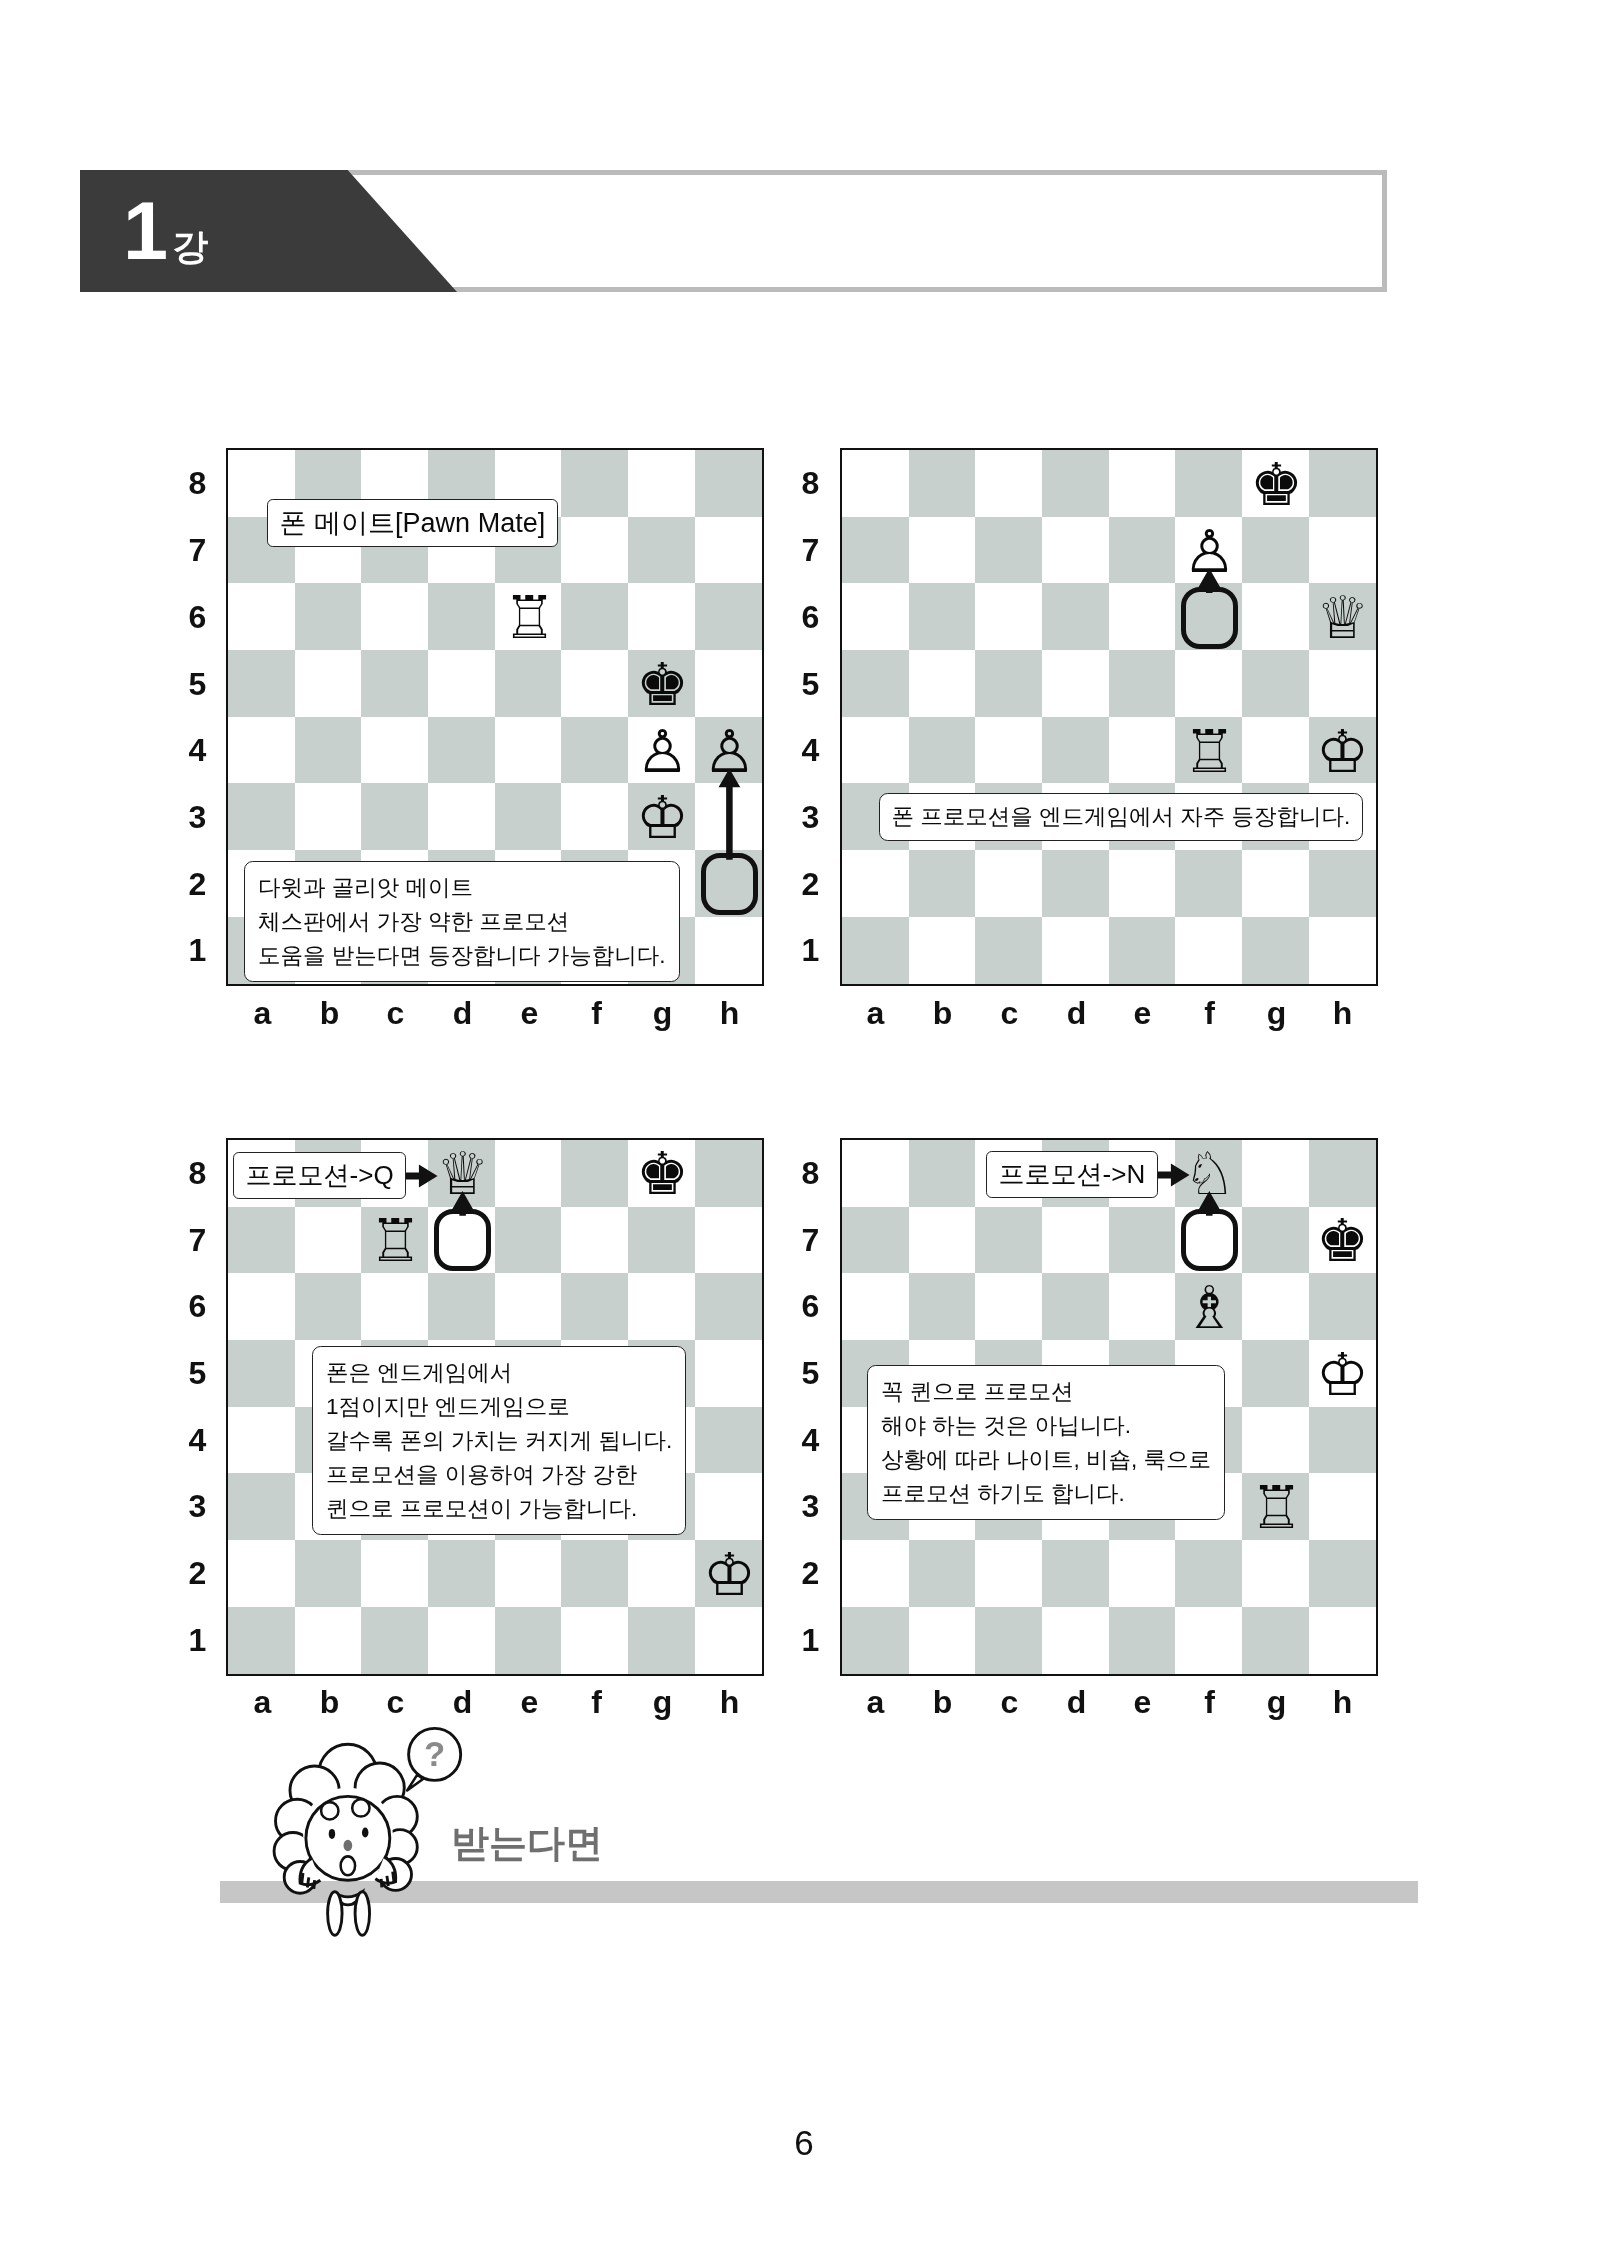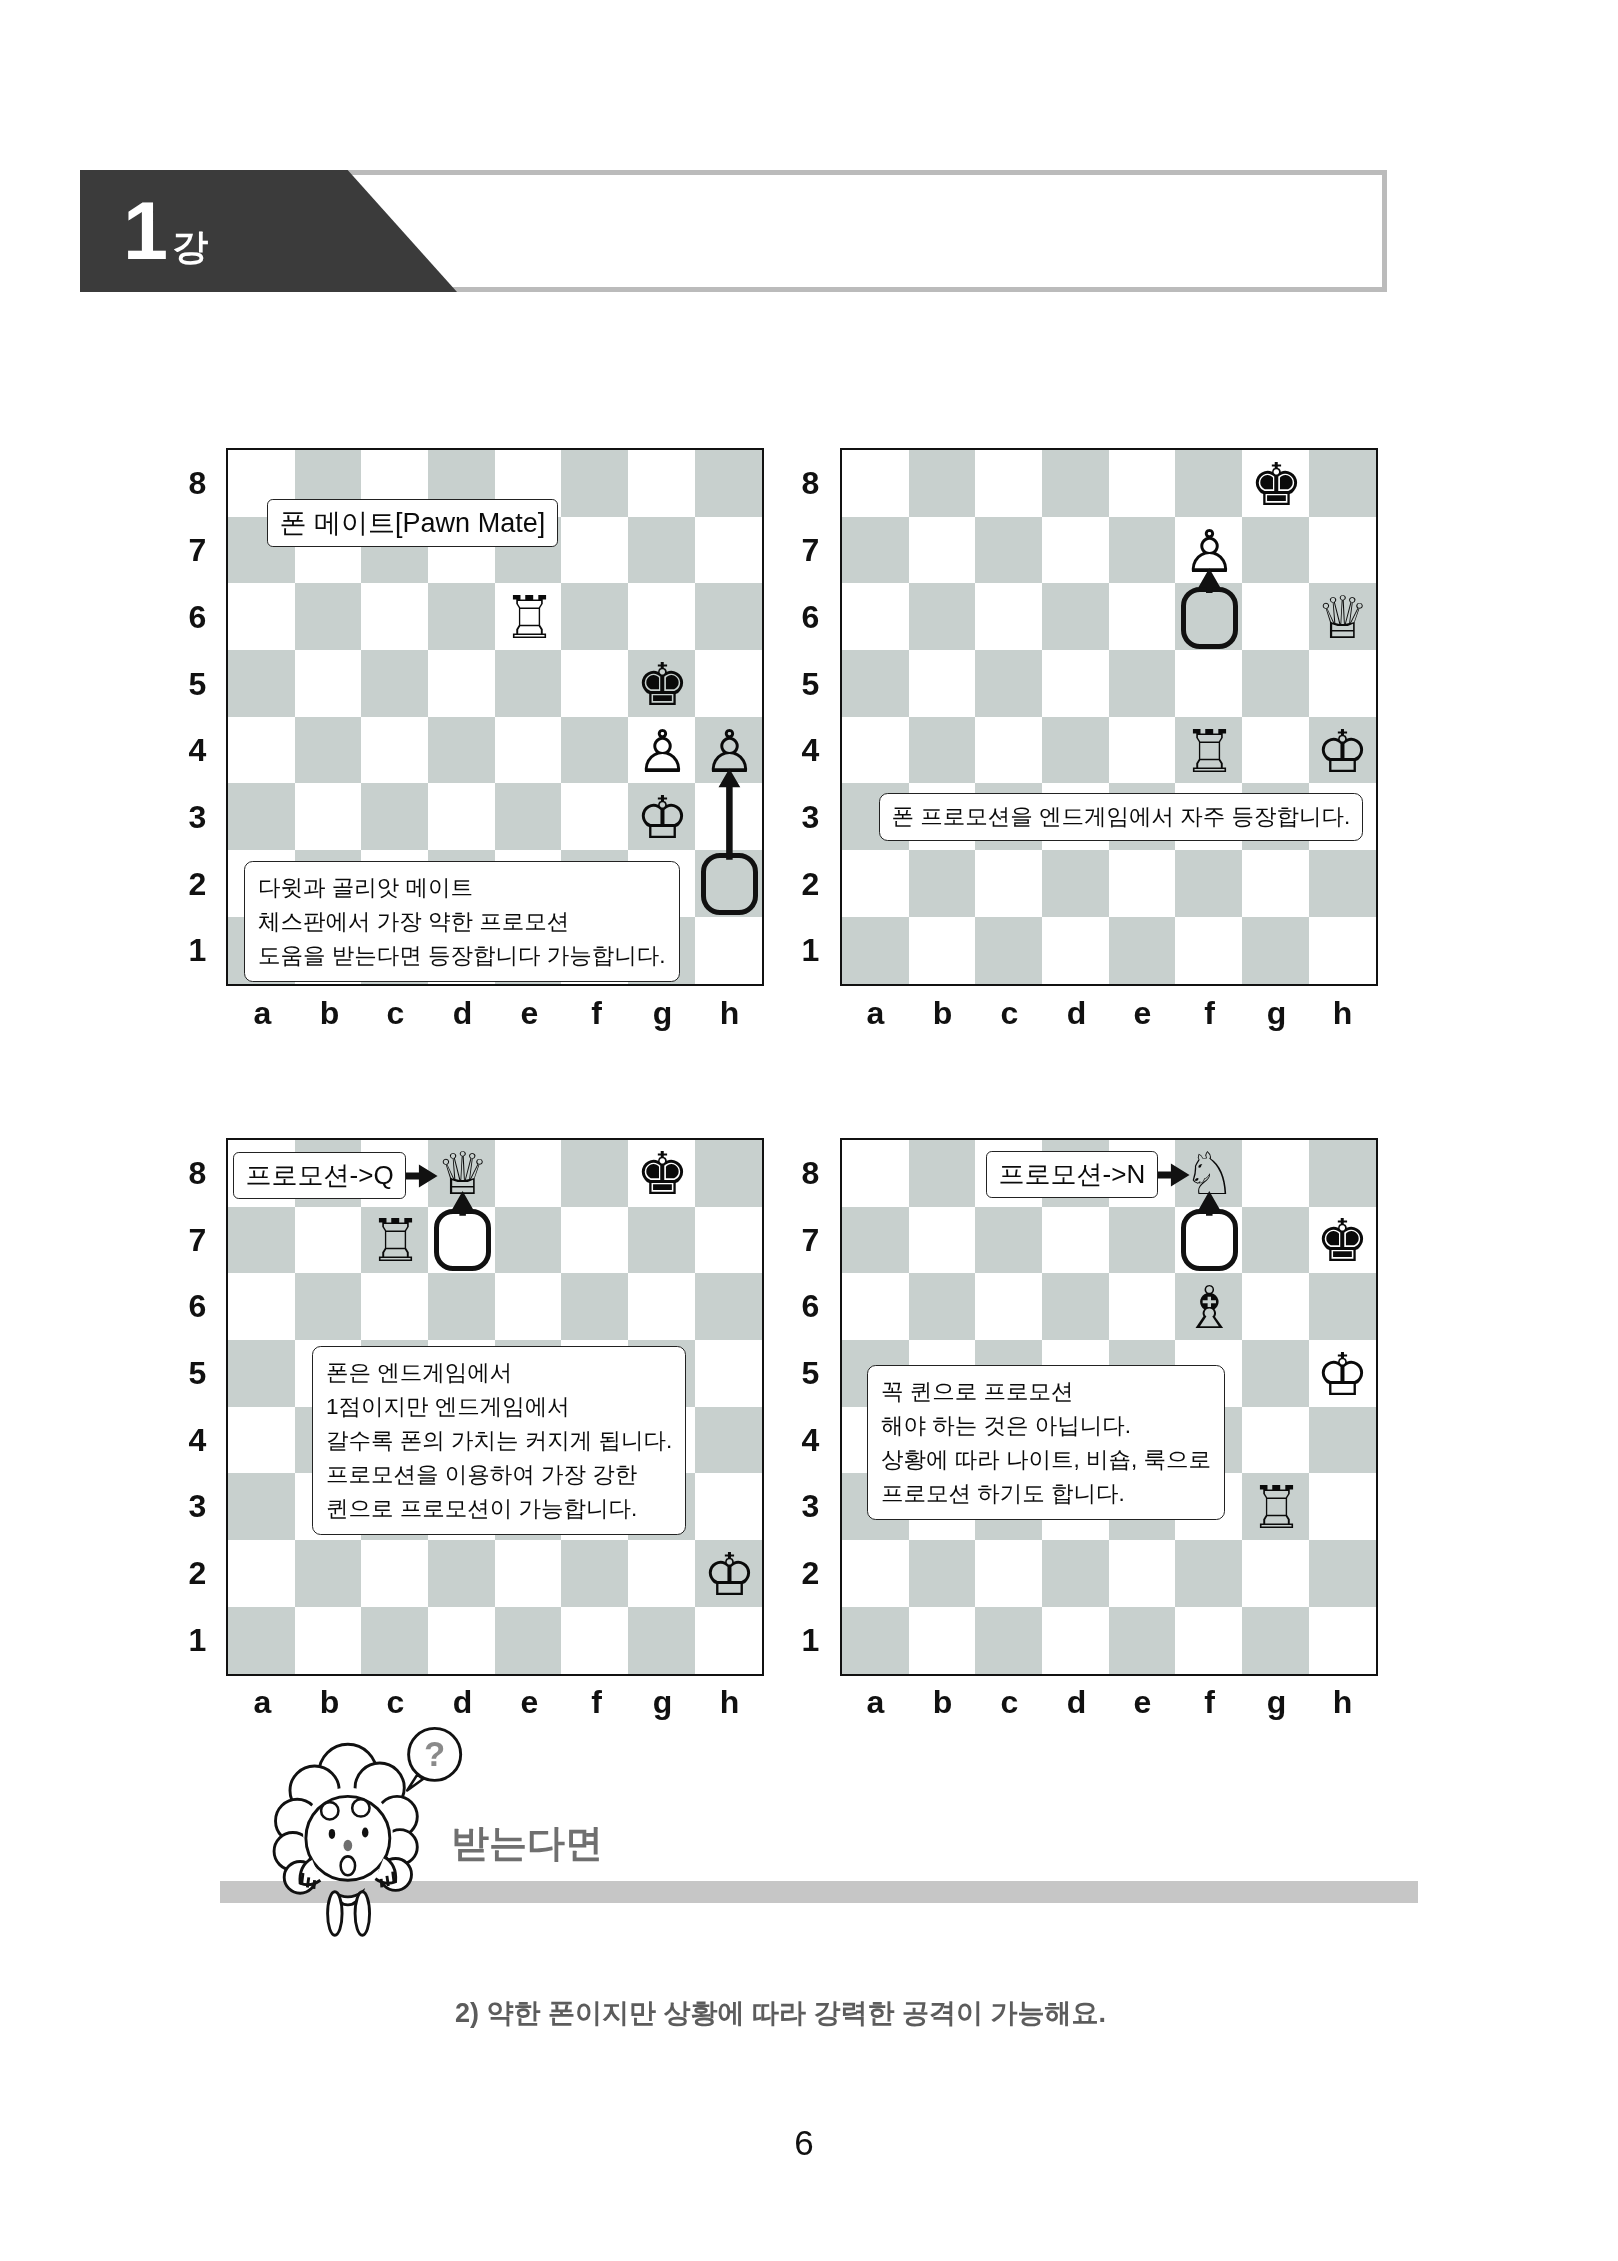--- a/index.html
+++ b/index.html
@@ -337,21 +337,21 @@
       <div class="piece" style="left: 696px; top: 1541px;">♔</div>
       <div class="origin-marker" style="left: 434px; top: 1209px;"></div>
       <div class="label-arrow-wrap" style="left: 233px; top: 1152px;">
         <div class="callout label-box" style="position: relative; height: 45px; font-size: 26px;">프로모션-&gt;Q</div>
         <svg width="33" height="32" viewBox="0 0 46 44">
           <polygon points="0,17 18,17 18,6 44,22 18,38 18,27 0,27" fill="#111111"></polygon>
         </svg>
       </div>
       <div class="callout note-box" style="left: 312px; top: 1346px;">
         <div class="note-line">폰은 엔드게임에서</div>
-        <div class="note-line">1점이지만 엔드게임에서</div>
+        <div class="note-line">1점이지만 엔드게임으로</div>
         <div class="note-line">갈수록 폰의 가치는 커지게 됩니다.</div>
         <div class="note-line">프로모션을 이용하여 가장 강한</div>
         <div class="note-line">퀸으로 프로모션이 가능합니다.</div>
       </div>
       <div class="board" style="left: 840px; top: 1138px; width: 534px; height: 534px;">
         <div class="square" style="left: 0px; top: 0px; background: rgb(255, 255, 255);"></div>
         <div class="square" style="left: 67px; top: 0px; background: rgb(200, 208, 206);"></div>
         <div class="square" style="left: 133px; top: 0px; background: rgb(255, 255, 255);"></div>
         <div class="square" style="left: 200px; top: 0px; background: rgb(200, 208, 206);"></div>
         <div class="square" style="left: 267px; top: 0px; background: rgb(255, 255, 255);"></div>
@@ -493,17 +493,16 @@
       <path d="M178 184 q18 10 16 34 q-14 6 -28 -4"></path>
       <path d="M66 206 l-2 16 M74 212 l-2 14 M82 216 l-1 12"></path>
       <path d="M190 204 l2 16 M182 210 l2 14 M174 214 l1 12"></path>
     </g>
 
     <path d="M108 232 q20 14 40 0 q-6 18 -20 18 q-14 0 -20 -18" fill="#fff" stroke="#111" stroke-width="4"></path>
     <ellipse cx="110" cy="262" rx="10" ry="30" fill="#fff" stroke="#111" stroke-width="4"></ellipse>
     <ellipse cx="148" cy="262" rx="10" ry="30" fill="#fff" stroke="#111" stroke-width="4"></ellipse>
   </svg>
 
-  <div class="think-item" style="top:1995px;">2) 약한 폰이지만 상황에 따라 강력한 공격이 가능해요.</div>
 
   <div class="page-number">6</div>
 </div>
 
 
 </body></html>

